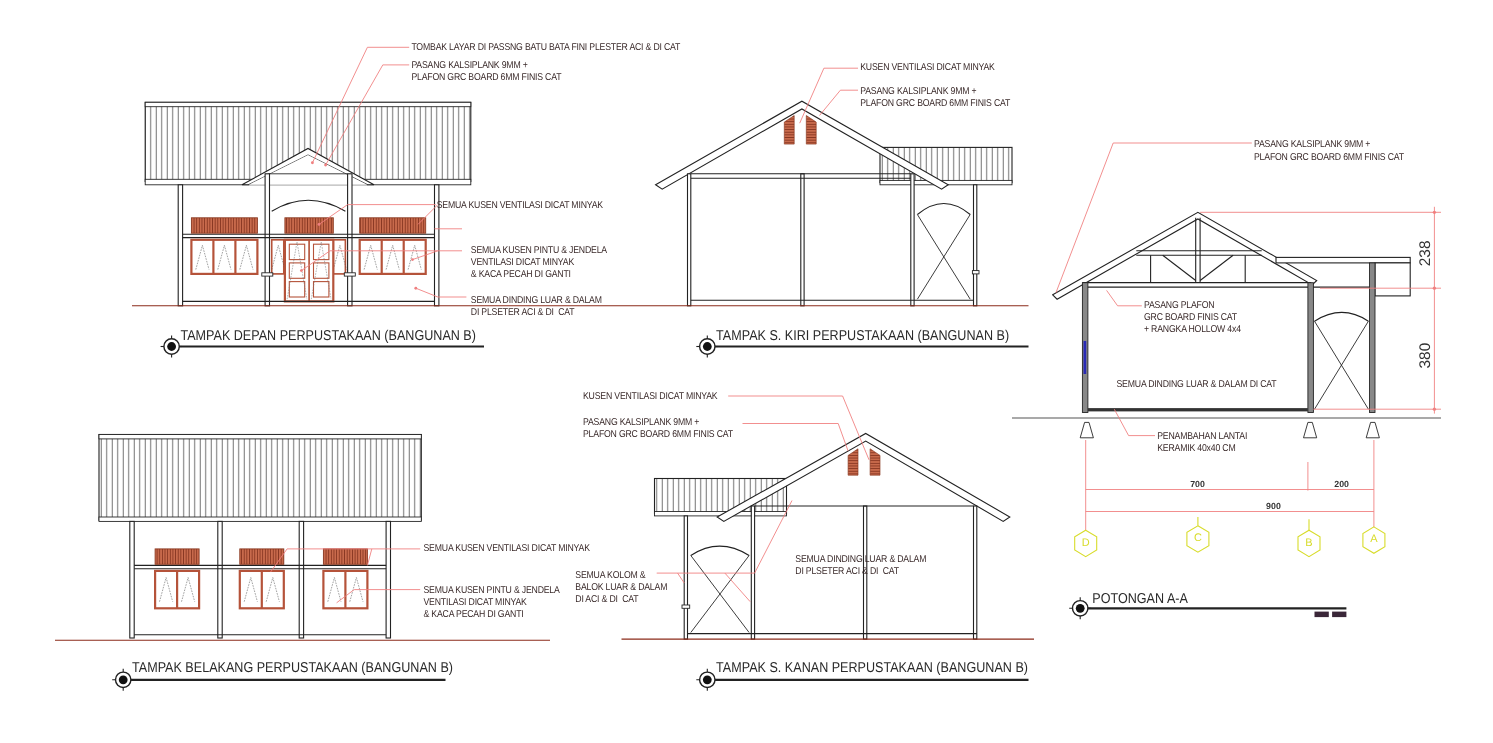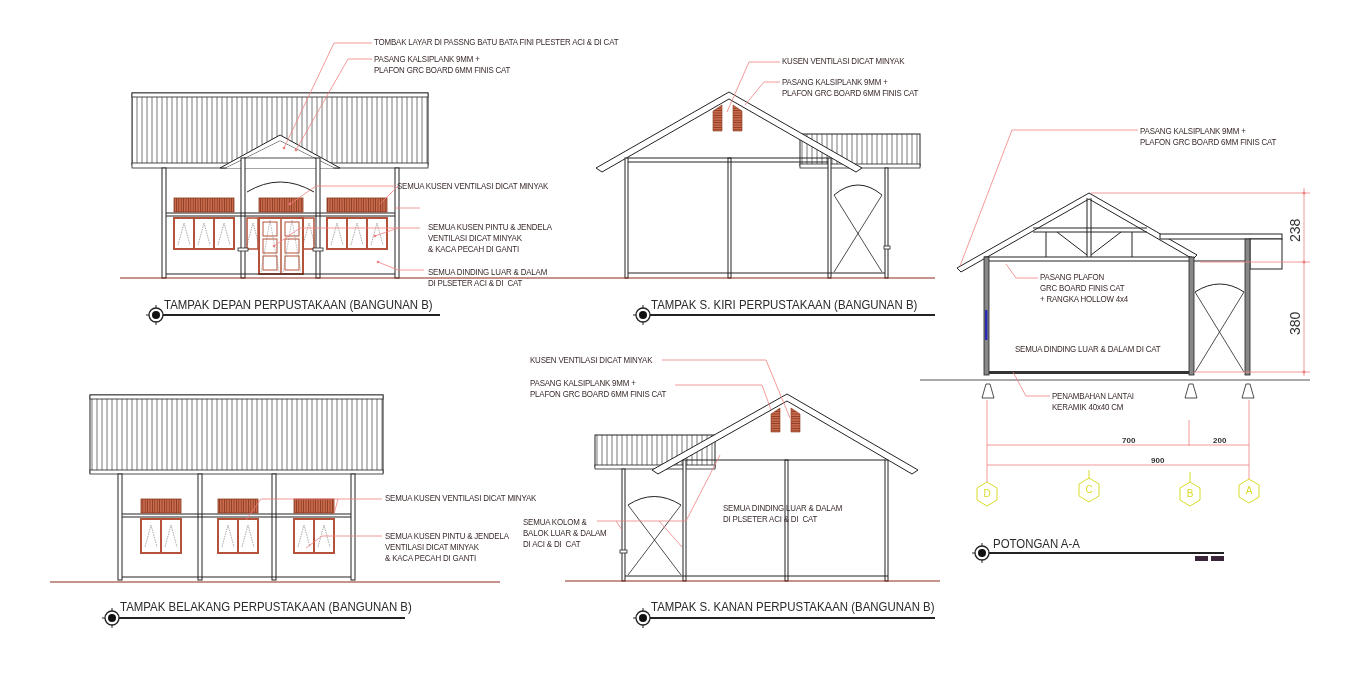--- a/index.html
+++ b/index.html
@@ -346,20 +346,20 @@
 <div class="lbl" style="left:1140px;top:126px;">PASANG KALSIPLANK 9MM +
 PLAFON GRC BOARD 6MM FINIS CAT</div>
 <div class="lbl" style="left:1040px;top:272px;">PASANG PLAFON
 GRC BOARD FINIS CAT
 + RANGKA HOLLOW 4x4</div>
 <div class="lbl" style="left:1015px;top:344px;">SEMUA DINDING LUAR &amp; DALAM DI CAT</div>
 <div class="lbl" style="left:1052px;top:391px;">PENAMBAHAN LANTAI
 KERAMIK 40x40 CM</div>
 <div class="dimv" style="left:1287px;top:242px;">238</div>
 <div class="dimv" style="left:1287px;top:335px;">380</div>
-<div class="dim" style="left:1122px;top:436px;text-align:center;">700</div>
+<div class="dim" style="left:1082px;top:436px;text-align:center;">700</div>
 <div class="dim" style="left:1213px;top:436px;">200</div>
 <div class="dim" style="left:1111px;top:456px;margin-left:40px;">900</div>
 <div class="grid" style="left:979px;top:488px;">D</div>
 <div class="grid" style="left:1081px;top:484px;">C</div>
 <div class="grid" style="left:1182px;top:488px;">B</div>
 <div class="grid" style="left:1241px;top:485px;">A</div>
 <div class="ttl" style="left:993px;top:536px;">POTONGAN A-A</div>
 
 </body></html>

